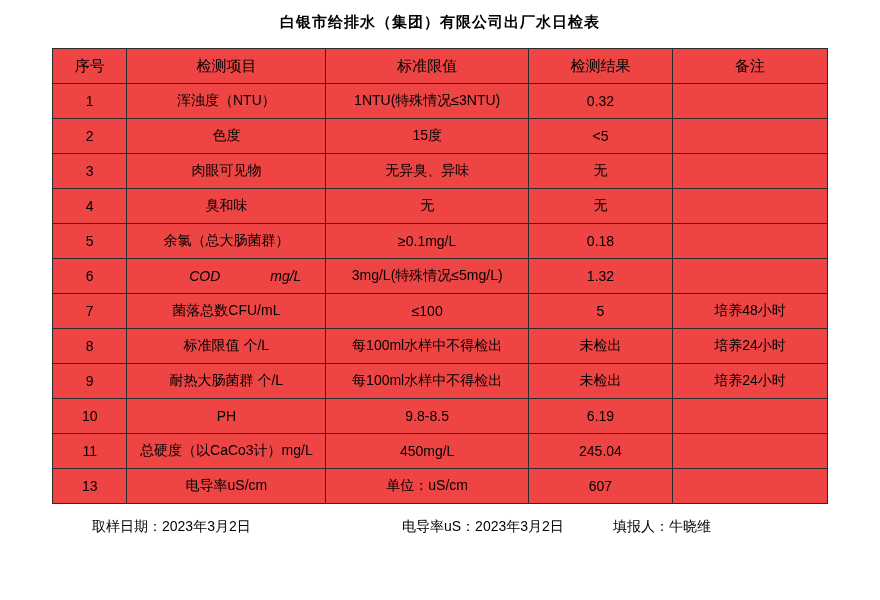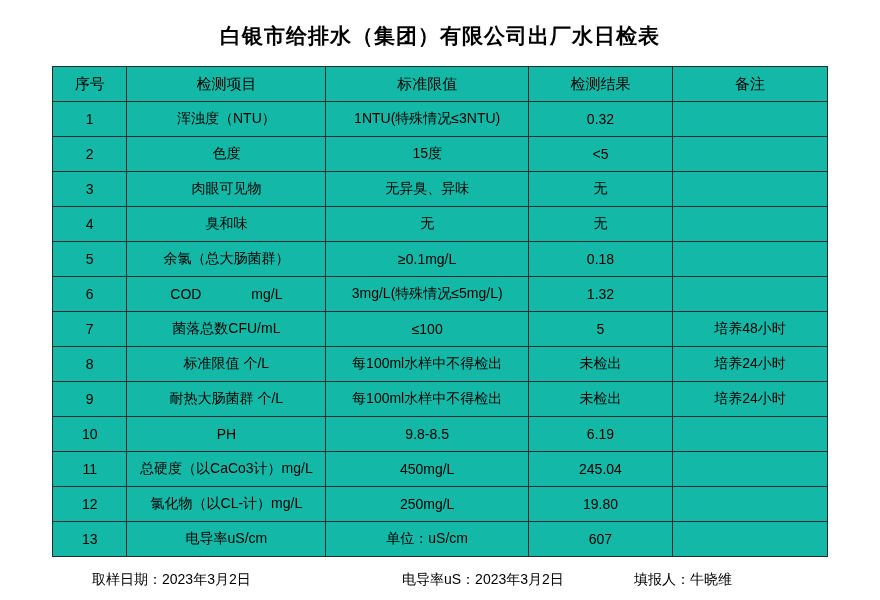--- a/index.html
+++ b/index.html
@@ -15,35 +15,35 @@
     overflow: hidden;
   }
   .page {
     position: relative;
     width: 880px;
     height: 600px;
     box-sizing: border-box;
   }
   .doc-title {
     text-align: center;
-    font-size: 21px;
+    font-size: 15px;
     font-weight: bold;
     letter-spacing: 1px;
-    padding-top: 22px;
+    padding-top: 13px;
     padding-bottom: 16px;
     font-family: "Liberation Sans", sans-serif;
   }
   .table-wrap {
     padding: 0 52px;
   }
   table.report {
     width: 100%;
     border-collapse: collapse;
     table-layout: fixed;
-    background: #14b8a6;
+    background: #ef4444;
   }
   table.report th,
   table.report td {
     border: 1px solid #2b2b2b;
     height: 34px;
     text-align: center;
     vertical-align: middle;
     font-size: 14px;
     font-weight: normal;
     padding: 0 4px;
@@ -58,35 +58,36 @@
   .col-item  { width: 26%; }
   .col-std   { width: 26.5%; }
   .col-res   { width: 18.5%; }
   .col-note  { width: 20%; }
 
   .cell-mono {
     font-family: "Liberation Serif", serif;
   }
   .item-cod {
     display: inline-block;
-    text-align: center;
+    text-align: right;
     width: 150px;
+    font-style: italic;
   }
   .item-cod .cod-unit {
     display: inline-block;
     margin-left: 46px;
   }
   .footer {
     display: flex;
-    padding: 14px 92px 0 60px;
+    padding: 14px 57px 0 60px;
     font-size: 14px;
   }
   .footer .f-left { flex: 0 0 300px; text-align: left; padding-left: 32px;}
   .footer .f-mid  { flex: 1 1 auto; text-align: left; padding-left: 10px;}
-  .footer .f-right{ flex: 0 0 210px; text-align: center; }
+  .footer .f-right{ flex: 0 0 210px; text-align: left; }
 </style>
 </head>
 <body>
 
 <div class="page">
 
   <div class="doc-title">白银市给排水（集团）有限公司出厂水日检表</div>
 
   <div class="table-wrap">
     <table class="report">
@@ -187,27 +188,20 @@
         </tr>
 
         <tr>
           <td class="cell-mono">11</td>
           <td>总硬度（以CaCo3计）mg/L</td>
           <td class="cell-mono">450mg/L</td>
           <td class="cell-mono">245.04</td>
           <td></td>
         </tr>
 
-        <tr>
-          <td class="cell-mono">12</td>
-          <td>氯化物（以CL-计）mg/L</td>
-          <td class="cell-mono">250mg/L</td>
-          <td class="cell-mono">19.80</td>
-          <td></td>
-        </tr>
 
         <tr>
           <td class="cell-mono">13</td>
           <td>电导率uS/cm</td>
           <td>单位：uS/cm</td>
           <td class="cell-mono">607</td>
           <td></td>
         </tr>
 
       </tbody>

